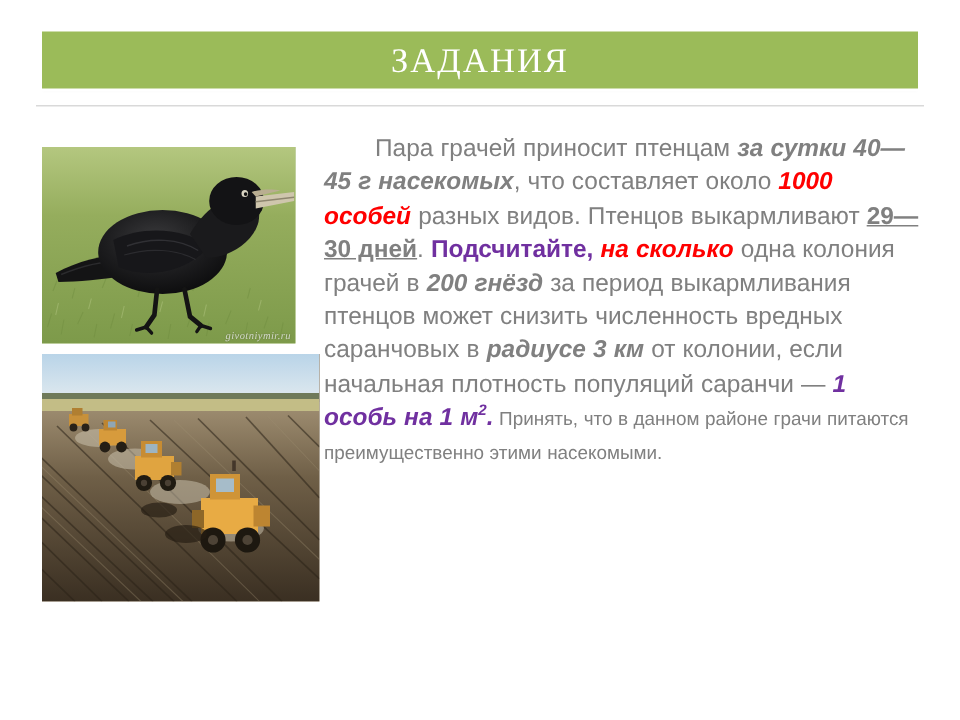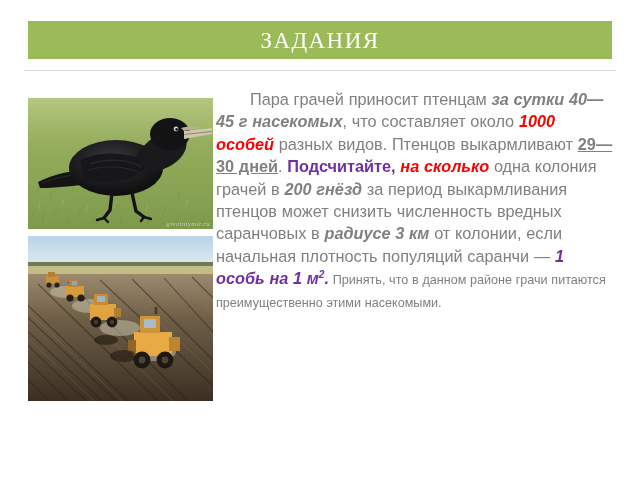--- a/index.html
+++ b/index.html
@@ -49,21 +49,21 @@
     width: 592px;
     height: 1px;
     background: #D9D9D9;
   }
 
   
   .img-bird {
     position: absolute;
     left: 28px;
     top: 98px;
-    width: 185px;
+    width: 169px;
     height: 131px;
     overflow: hidden;
     background: #8aa84c;
   }
   .img-field {
     position: absolute;
     left: 28px;
     top: 236px;
     width: 185px;
     height: 165px;

